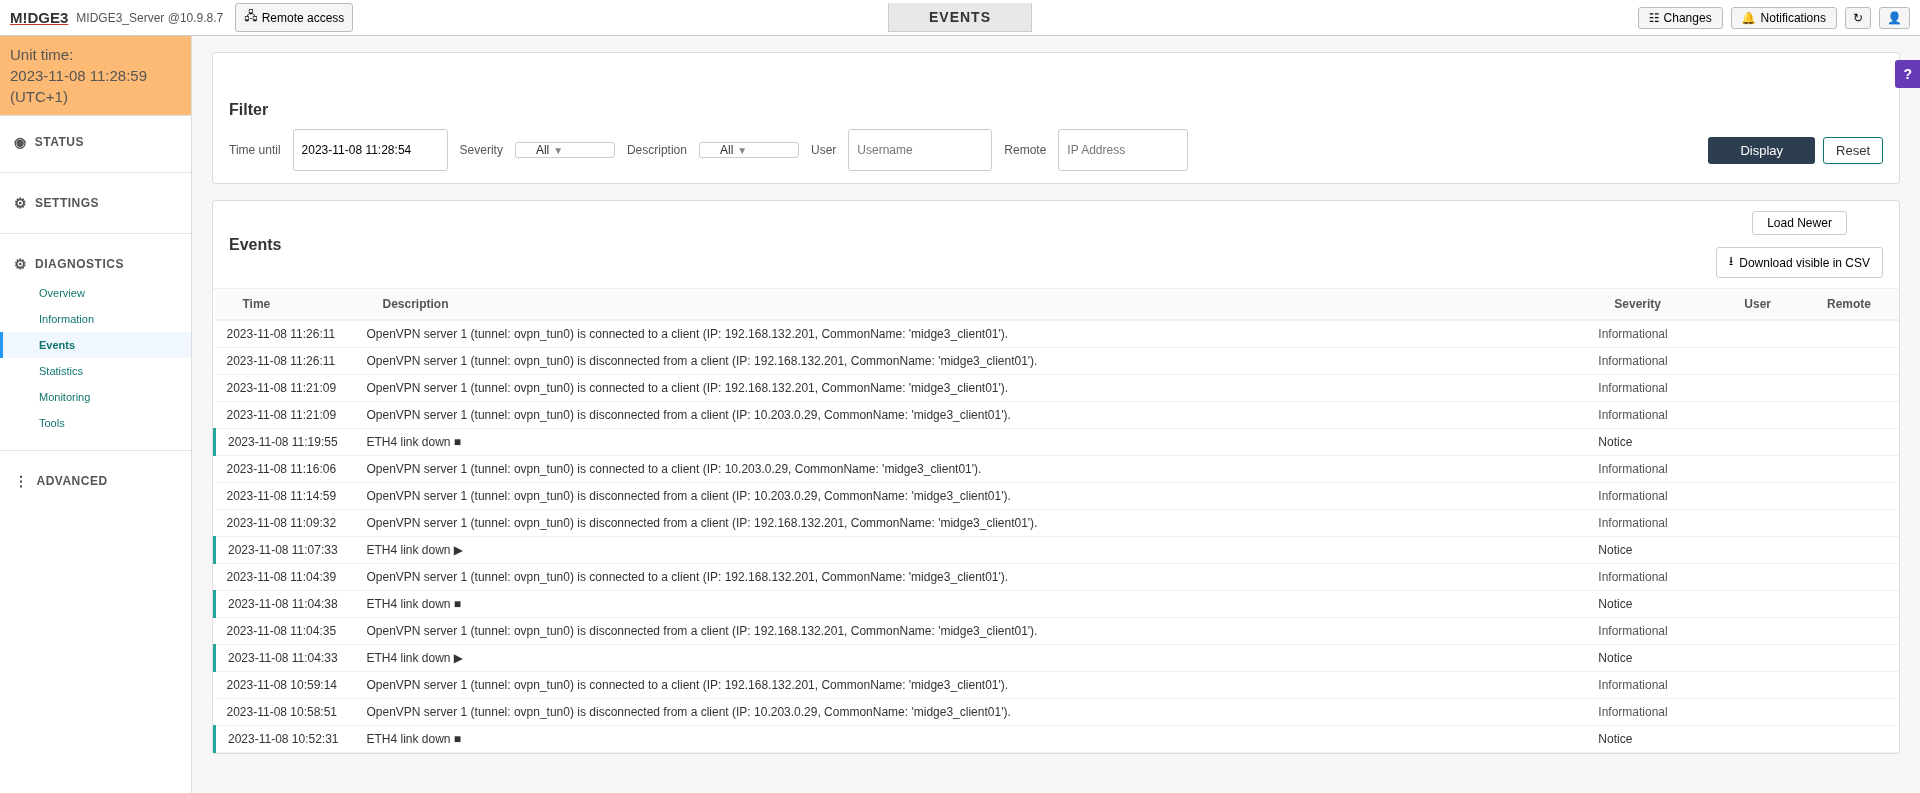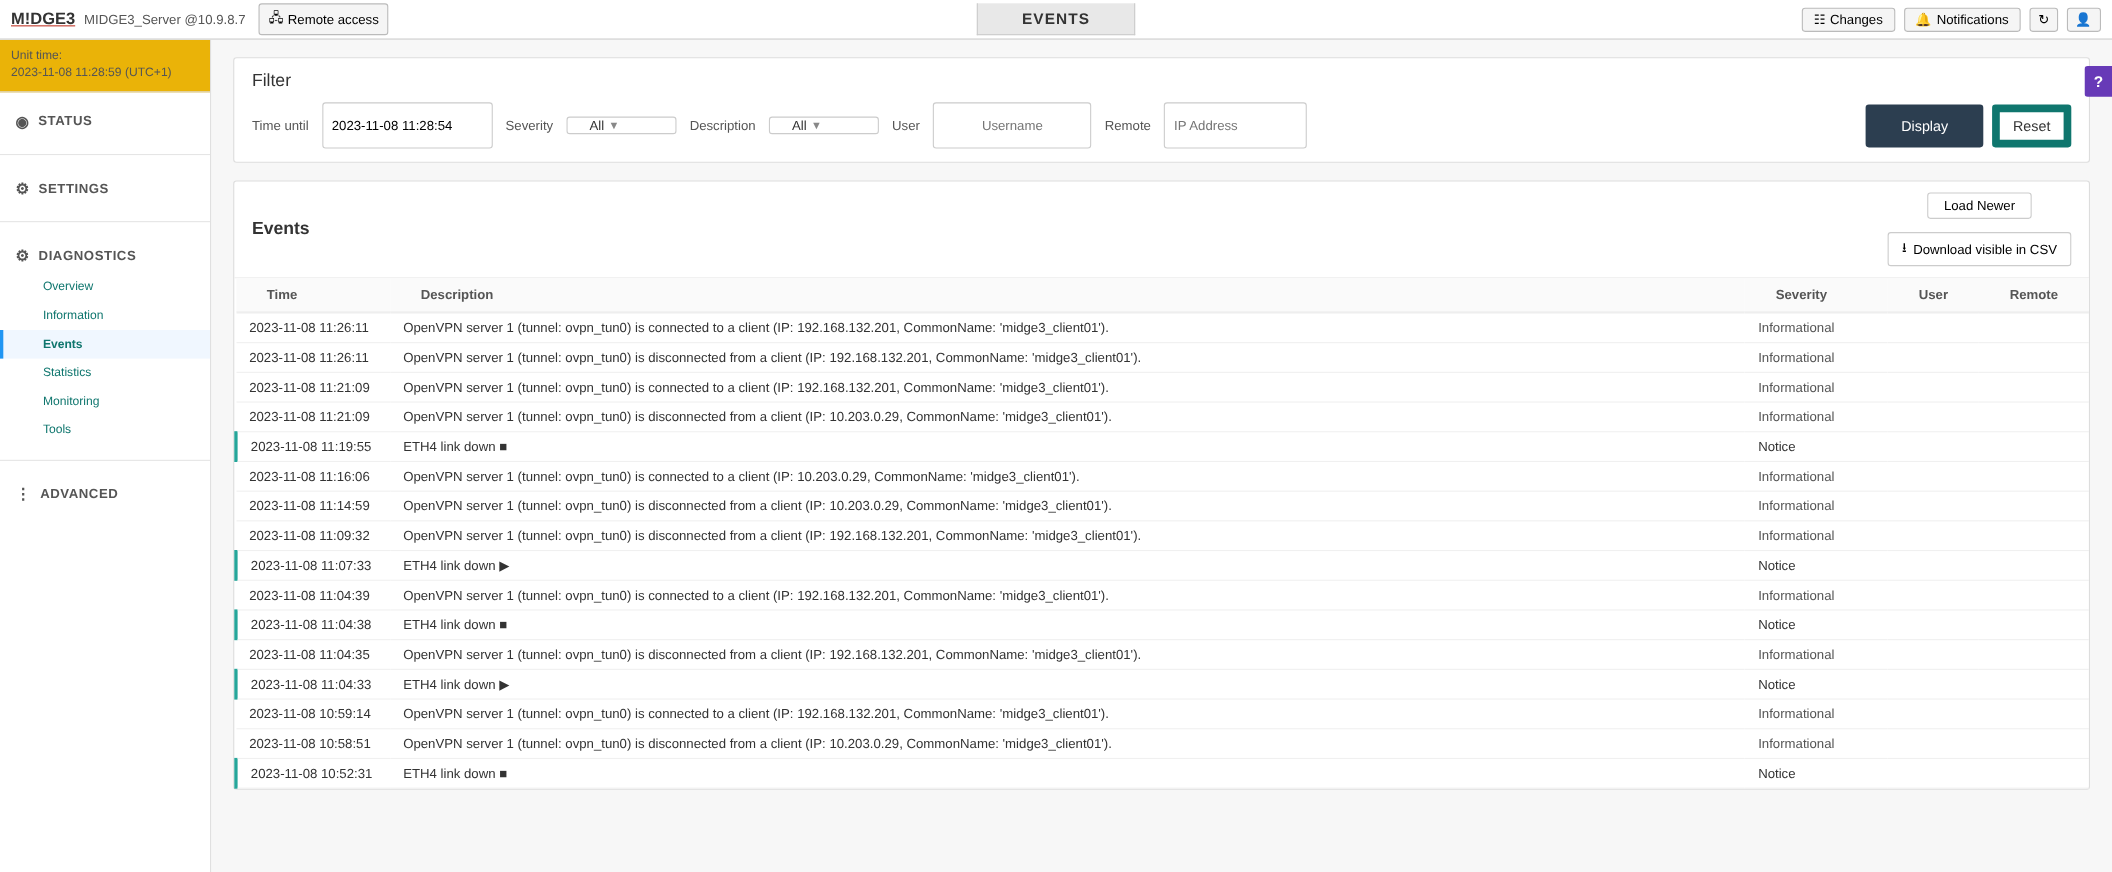--- a/index.html
+++ b/index.html
@@ -41,22 +41,22 @@
 
     
     .main-layout { display: flex; height: calc(100vh - 36px); }
 
     
     .sidebar {
       width: 192px; background: #fff; border-right: 1px solid #ddd;
       flex-shrink: 0; overflow-y: auto;
     }
     .unit-time {
-      background: #eab308; border-bottom: 1px solid #ddd;
-      padding: 8px 10px; font-size: 11px; color: #555; line-height: 1.4;
+      background: #fdba74; border-bottom: 1px solid #ddd;
+      padding: 8px 10px; font-size: 15px; color: #555; line-height: 1.4;
     }
     .nav-section {
       padding: 10px 0;
     }
     .nav-category {
       display: flex; align-items: center; gap: 8px;
       padding: 8px 14px; font-size: 12px; font-weight: bold;
       color: #555; letter-spacing: 0.5px; cursor: pointer;
     }
     .nav-category .cat-icon { font-size: 14px; }
@@ -78,41 +78,41 @@
     }
 
     
     .content { flex: 1; overflow-y: auto; padding: 16px 20px; background: #f7f7f7; }
 
     
     .filter-section {
       background: #fff; border: 1px solid #ddd; border-radius: 3px;
       padding: 12px 16px; margin-bottom: 16px;
     }
-    .filter-title { font-size: 16px; font-weight: normal; margin-bottom: 10px; }
+    .filter-title { font-size: 16px; font-weight: bold; margin-bottom: 10px; margin-top: 36px; }
     .filter-row { display: flex; align-items: center; gap: 12px; flex-wrap: wrap; }
     .filter-label { font-size: 12px; color: #555; white-space: nowrap; }
     .filter-input {
       border: 1px solid #ccc; border-radius: 3px; padding: 20px 8px;
       font-size: 12px; height: 28px;
     }
     .filter-select {
       border: 1px solid #ccc; border-radius: 3px; padding: 4px 20px;
       font-size: 12px; height: 16px; background: #fff;
       display: flex; align-items: center; gap: 4px; cursor: pointer;
       min-width: 80px; position: relative;
     }
     .filter-select-arrow { font-size: 10px; color: #888; }
     .filter-actions { margin-left: auto; display: flex; gap: 8px; }
     .btn-display {
       background: #2c3e50; color: #fff; border: none; padding: 5px 32px;
       border-radius: 3px; cursor: pointer; font-size: 13px;
     }
     .btn-reset {
-      background: #fff; color: #333; border: 7px solid #0f766e; padding: 5px 12px;
+      background: #fff; color: #333; border: 1px solid #0f766e; padding: 5px 12px;
       border-radius: 3px; cursor: pointer; font-size: 13px;
     }
 
     
     .events-section { background: #fff; border: 1px solid #ddd; border-radius: 3px; }
     .events-header {
       display: flex; align-items: center; justify-content: space-between;
       padding: 10px 16px; border-bottom: 1px solid #eee;
     }
     .events-title { font-size: 16px; font-weight: bold; }
@@ -240,21 +240,21 @@
           <span class="filter-select-arrow">▼</span>
         </div>
 
         <span class="filter-label">Description</span>
         <div class="filter-select" style="width:100px;">
           <span>All</span>
           <span class="filter-select-arrow">▼</span>
         </div>
 
         <span class="filter-label">User</span>
-        <input class="filter-input" type="text" placeholder="Username" style="width: 144px; text-align: center;">
+        <input class="filter-input" type="text" placeholder="Username" style="width: 144px;">
 
         <span class="filter-label">Remote</span>
         <input class="filter-input" type="text" placeholder="IP Address" style="width: 130px;">
 
         <div class="filter-actions">
           <button class="btn-display">Display</button>
           <button class="btn-reset">Reset</button>
         </div>
       </div>
     </div>

